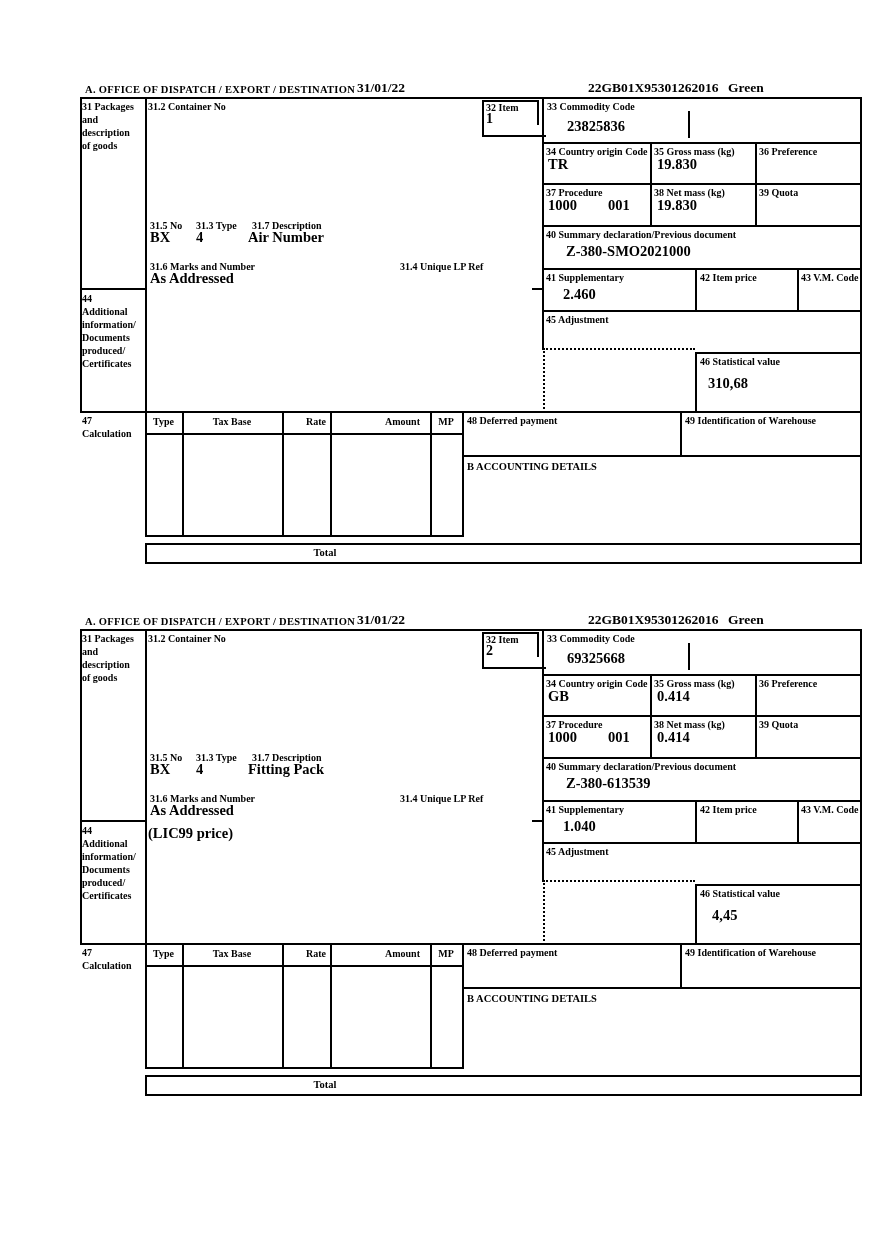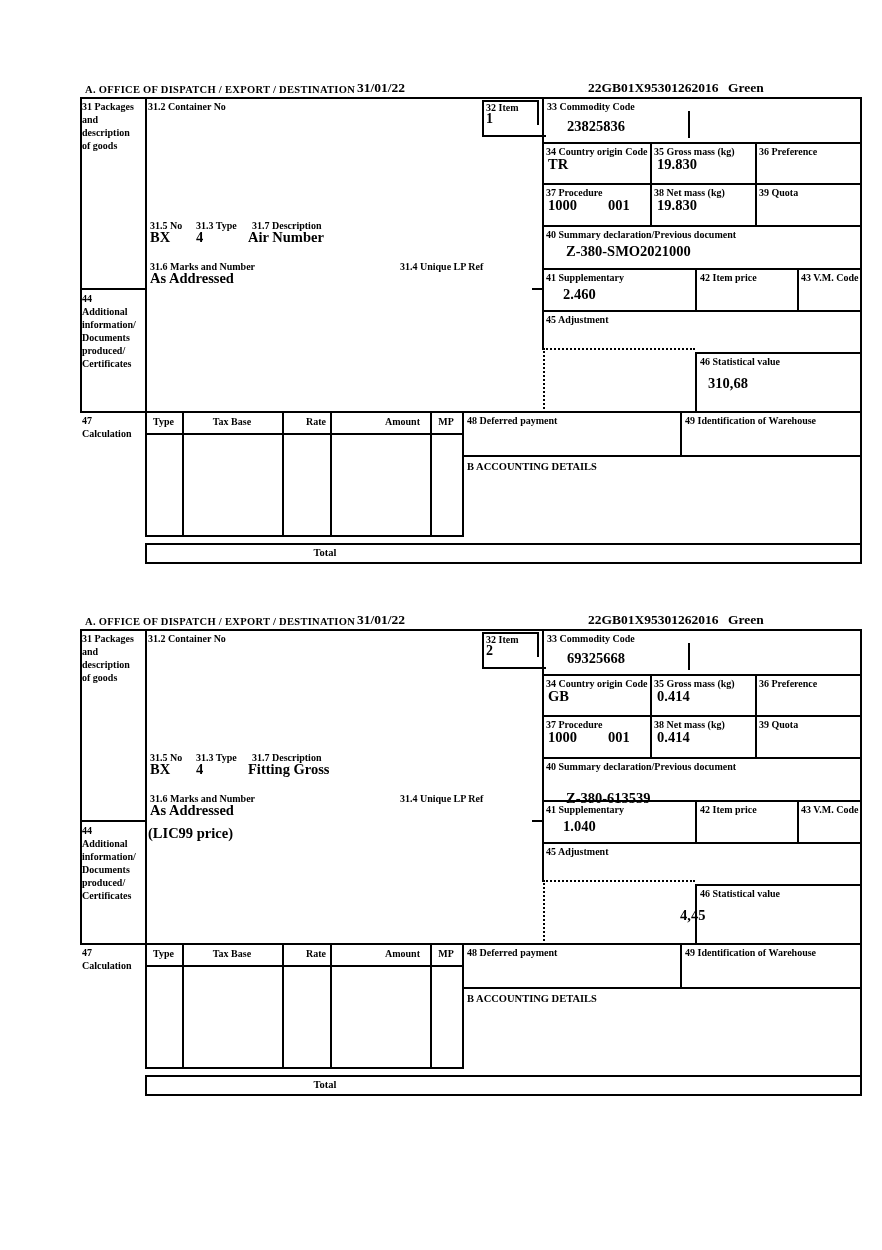--- a/index.html
+++ b/index.html
@@ -219,37 +219,37 @@
     <div class="lbl" style="left:679px;top:65px">36 Preference</div>
 
     <div class="lbl" style="left:466px;top:106px">37 Procedure</div>
     <div class="val" style="left:468px;top:117px">1000</div>
     <div class="val" style="left:528px;top:117px">001</div>
     <div class="lbl" style="left:574px;top:106px">38 Net mass (kg)</div>
     <div class="val" style="left:577px;top:117px">0.414</div>
     <div class="lbl" style="left:679px;top:106px">39 Quota</div>
 
     <div class="lbl" style="left:466px;top:148px">40 Summary declaration/Previous document</div>
-    <div class="val" style="left:486px;top:178px">Z-380-613539</div>
+    <div class="val" style="left:486px;top:163px">Z-380-613539</div>
 
     <div class="lbl" style="left:466px;top:191px">41 Supplementary</div>
     <div class="val" style="left:483px;top:206px">1.040</div>
     <div class="lbl" style="left:620px;top:191px">42 Item price</div>
     <div class="lbl" style="left:721px;top:191px">43 V.M. Code</div>
 
     <div class="lbl" style="left:466px;top:233px">45 Adjustment</div>
     <div class="lbl" style="left:620px;top:275px">46 Statistical value</div>
-    <div class="val" style="left:600px;top:295px">4,45</div>
+    <div class="val" style="left:632px;top:295px">4,45</div>
 
     <div class="lbl" style="left:70px;top:139px">31.5 No</div>
     <div class="lbl" style="left:116px;top:139px">31.3 Type</div>
     <div class="lbl" style="left:172px;top:139px">31.7 Description</div>
     <div class="val" style="left:70px;top:149px">BX</div>
     <div class="val" style="left:116px;top:149px">4</div>
-    <div class="val" style="left:168px;top:149px">Fitting Gross</div>
+    <div class="val" style="left:168px;top:149px">Fitting Pack</div>
     <div class="lbl" style="left:70px;top:180px">31.6 Marks and Number</div>
     <div class="lbl" style="left:320px;top:180px">31.4 Unique LP Ref</div>
     <div class="val" style="left:70px;top:190px">As Addressed</div>
 
     <div class="lbl" style="left:2px;top:212px">44</div>
     <div class="lbl" style="left:2px;top:225px">Additional</div>
     <div class="lbl" style="left:2px;top:238px">information/</div>
     <div class="lbl" style="left:2px;top:251px">Documents</div>
     <div class="lbl" style="left:2px;top:264px">produced/</div>
     <div class="lbl" style="left:2px;top:277px">Certificates</div>

